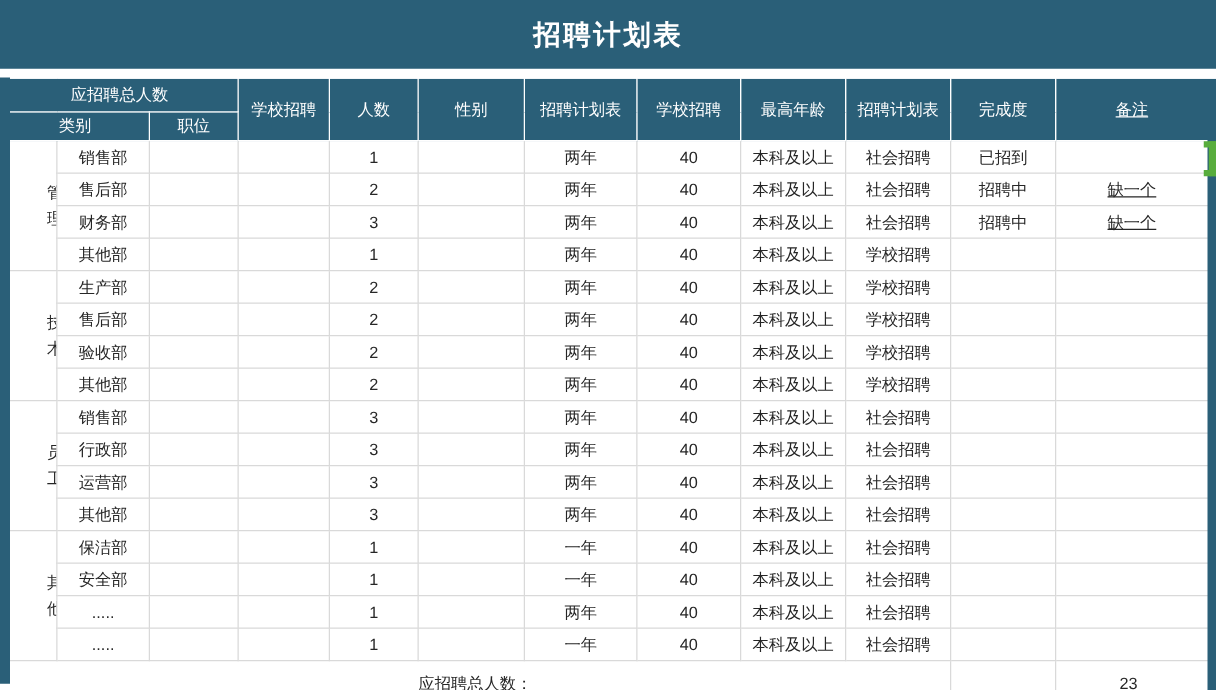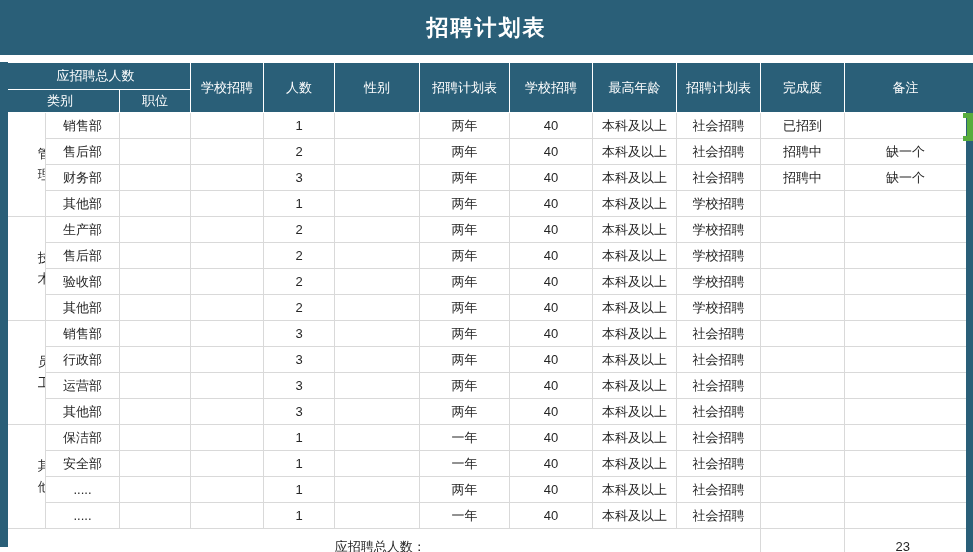--- a/index.html
+++ b/index.html
@@ -54,21 +54,21 @@
   }
   tbody th.group-cell{padding-left:7px;}
   .vtext{
     display:inline-block;
     width:1.1em;
     word-break:break-all;
     line-height:1.55;
     white-space:normal;
     margin-left:29px;
   }
-  td:last-child, th.remark-head{padding-right:7px;}
+  td:last-child, th.remark-head{padding-right:7px;text-decoration:underline;}
   tfoot td{
     border:none;
     border-top:1px solid var(--grid);
     background:#ffffff;
     font-size:13px;
     color:var(--ink);
     height:35px;
     text-align:center;
     padding:0;
   }

